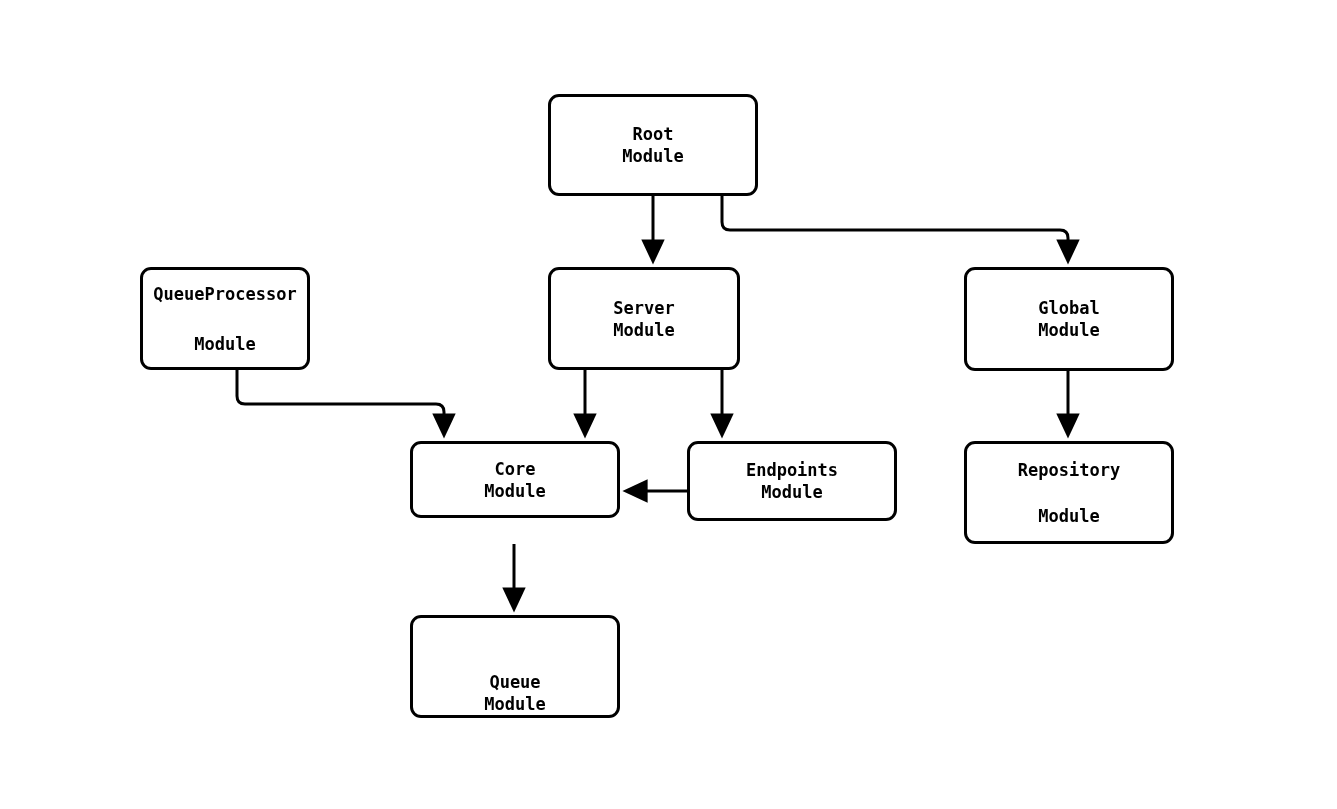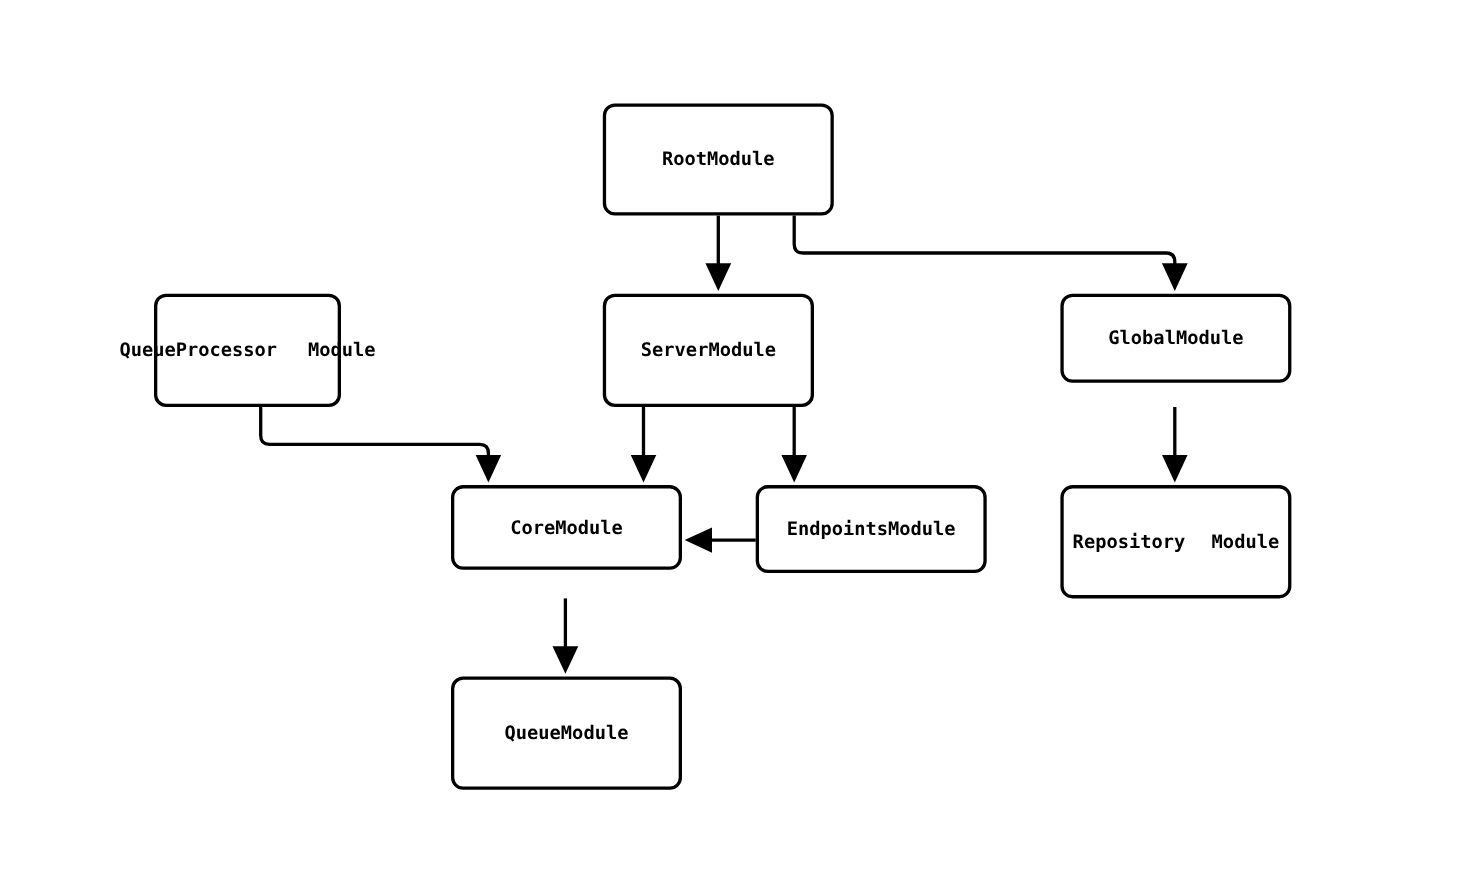--- a/index.html
+++ b/index.html
@@ -34,21 +34,21 @@
     width: 1337px;
     height: 809px;
   }
   .node {
     position: absolute;
     box-sizing: border-box;
     background: #ffffff;
     border: 3px solid #000000;
     border-radius: 11px;
     display: flex;
-    flex-direction: row;
+    flex-direction: column;
     align-items: center;
     justify-content: center;
     text-align: center;
   }
   .node-label {
     font-family: "DejaVu Sans Mono", "Liberation Mono", monospace;
     font-size: 17px;
     font-weight: 700;
     line-height: 22px;
     color: #000000;
@@ -95,39 +95,39 @@
     <div class="node" style="left:140px; top:267px; width:170px; height:103px;gap:28px;">
       <div class="node-label">QueueProcessor</div>
       <div class="node-label">Module</div>
     </div>
 
     <div class="node" style="left:548px; top:267px; width:192px; height:103px;">
       <div class="node-label">Server</div>
       <div class="node-label">Module</div>
     </div>
 
-    <div class="node" style="left:964px; top:267px; width:210px; height:81px;">
+    <div class="node" style="left:964px; top:267px; width:210px; height:104px;">
       <div class="node-label">Global</div>
       <div class="node-label">Module</div>
     </div>
 
     <div class="node" style="left:410px; top:441px; width:210px; height:77px;">
       <div class="node-label">Core</div>
       <div class="node-label">Module</div>
     </div>
 
     <div class="node" style="left:687px; top:441px; width:210px; height:80px;">
       <div class="node-label">Endpoints</div>
       <div class="node-label">Module</div>
     </div>
 
     <div class="node" style="left:964px; top:441px; width:210px; height:103px;gap:24px;">
       <div class="node-label">Repository</div>
       <div class="node-label">Module</div>
     </div>
 
-    <div class="node" style="left:410px; top:615px; width:210px; height:103px;">
+    <div class="node" style="left:410px; top:615px; width:210px; height:103px;justify-content:flex-end;">
       <div class="node-label">Queue</div>
       <div class="node-label">Module</div>
     </div>
 
   </div>
 </div>
 
 </body></html>

